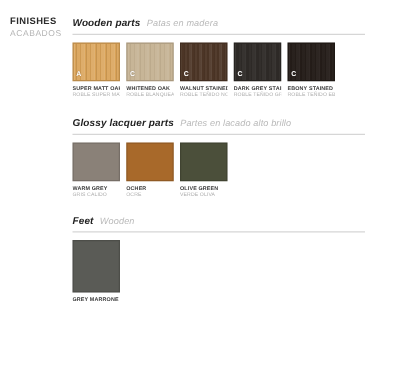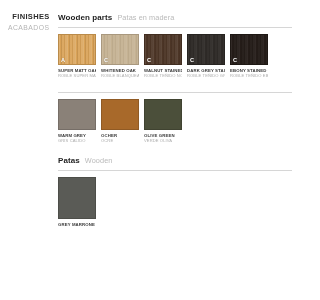--- a/index.html
+++ b/index.html
@@ -8,31 +8,31 @@
     background: #ffffff;
     font-family: "Liberation Sans", sans-serif;
     overflow: hidden;
   }
   .page { position: relative; width: 300px; height: 300px; background: #fff; }
 
   
   .rail { position: absolute; left: 8px; top: 12px; width: 46px; }
   .rail-title {
     font-size: 7.5px; font-weight: bold; color: #2b2b2b;
-    letter-spacing: .35px; line-height: 10px; white-space: nowrap; text-align: center;
+    letter-spacing: .35px; line-height: 10px; white-space: nowrap;
   }
   .rail-sub {
     font-size: 6.8px; color: #b4b4b4; letter-spacing: .45px;
     line-height: 10px; margin-top: 1px; white-space: nowrap;
   }
 
   
   .content { position: absolute; left: 58px; top: 12px; width: 234px; }
   .section { margin-bottom: 0; }
-  .sec-head { display: flex; align-items: center; gap: 5px; height: 11px; }
+  .sec-head { display: flex; align-items: flex-end; gap: 5px; height: 11px; font-style: italic; }
   .sec-title { font-size: 8px; font-weight: bold; color: #1f1f1f; letter-spacing: .1px; white-space: nowrap; }
   .sec-title-es { font-size: 7.3px; color: #b9b9b9; letter-spacing: .1px; white-space: nowrap; }
   .rule { height: 1px; background: #d6d6d6; margin-top: 4px; width: 100%; }
 
   
   .row { display: flex; gap: 5px; margin-top: 6px; }
   .cell { width: 38px; }
   .chip {
     position: relative; width: 38px; height: 31px;
     border: 1px solid rgba(0,0,0,.14);
@@ -127,20 +127,24 @@
             <div class="chip" style="background: rgb(36, 28, 24);">
               <div class="grain faint"></div>
               <div class="badge dark">C</div>
             </div>
             <div class="lbl-en">EBONY STAINED OAK</div>
             <div class="lbl-es">ROBLE TEÑIDO EBANO</div>
           </div>
         </div>
       </div>
       <div class="section" style="margin-bottom: 12px;">
+        <div class="sec-head">
+          <div class="sec-title">Glossy lacquer parts</div>
+          <div class="sec-title-es">Partes en lacado alto brillo</div>
+        </div>
         <div class="rule"></div>
         <div class="row">
           <div class="cell">
             <div class="chip" style="background: rgb(138, 129, 120);"></div>
             <div class="lbl-en">WARM GREY</div>
             <div class="lbl-es">GRIS CALIDO</div>
           </div>
           <div class="cell">
             <div class="chip" style="background: rgb(168, 105, 42);"></div>
             <div class="lbl-en">OCHER</div>
@@ -148,21 +152,21 @@
           </div>
           <div class="cell">
             <div class="chip" style="background: rgb(75, 79, 58);"></div>
             <div class="lbl-en">OLIVE GREEN</div>
             <div class="lbl-es">VERDE OLIVA</div>
           </div>
         </div>
       </div>
       <div class="section" style="margin-bottom: 0px;">
         <div class="sec-head">
-          <div class="sec-title">Patas</div>
+          <div class="sec-title">Feet</div>
           <div class="sec-title-es">Wooden</div>
         </div>
         <div class="rule"></div>
         <div class="row">
           <div class="cell">
             <div class="chip big" style="background: rgb(90, 91, 86);"></div>
             <div class="lbl-en">GREY MARRONE</div>
           </div>
         </div>
       </div>

